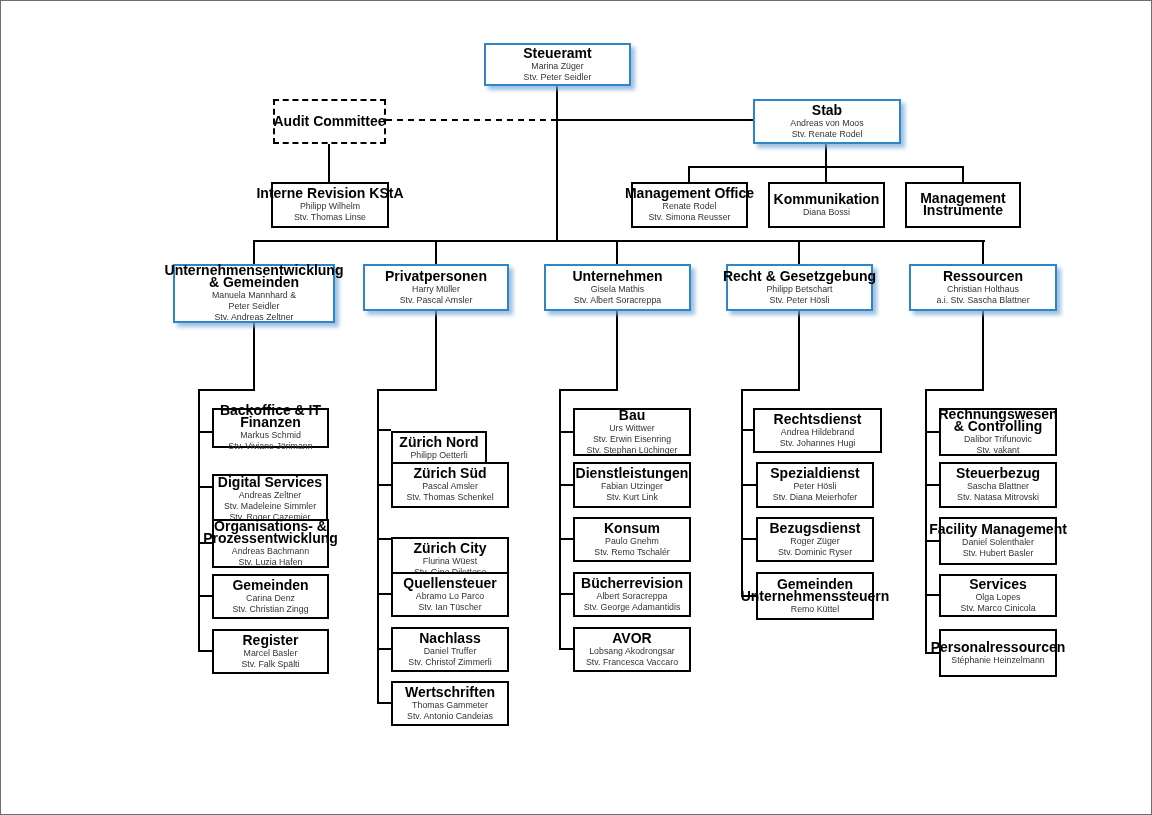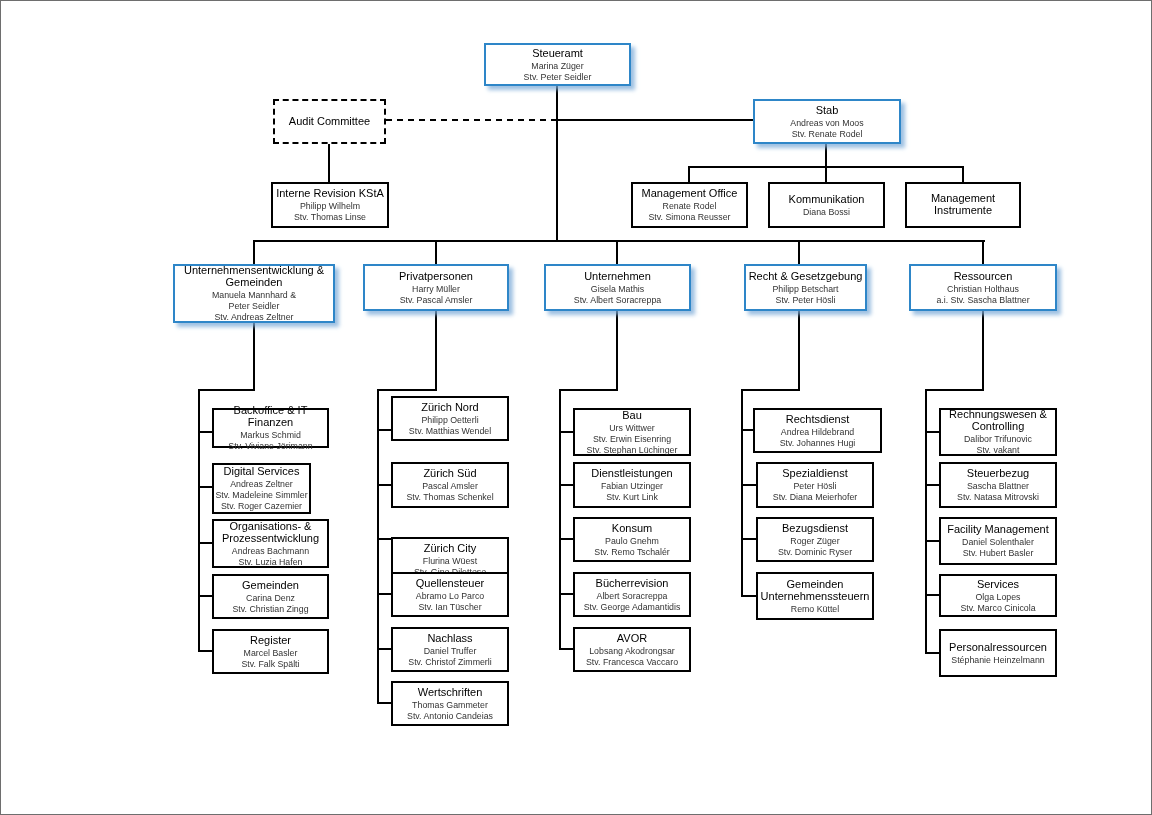--- a/index.html
+++ b/index.html
@@ -6,21 +6,21 @@
   .canvas{
     position:relative;width:1152px;height:815px;background:#ffffff;
     border:1px solid #6e6e6e;box-sizing:border-box;overflow:hidden;
     font-family:"Liberation Sans", sans-serif;
   }
   .node{
     position:absolute;background:#ffffff;border:2px solid #000;box-sizing:border-box;
     display:flex;flex-direction:column;justify-content:center;align-items:center;
     text-align:center;padding:0 2px;z-index:2;
   }
-  .node .t{font-weight:normal;font-size:11px;line-height:12px;color:#000;white-space:nowrap;margin-bottom:2px;}
+  .node .t{font-weight:bold;font-size:14px;line-height:12px;color:#000;white-space:nowrap;margin-bottom:2px;}
   .node .t.wrap{white-space:normal;}
   .node .l{font-size:8.8px;line-height:11px;color:#333;white-space:nowrap;}
   .node.blue{border:2px solid #2E86C8;box-shadow:4px 4px 4px rgba(125,172,216,0.75);}
   .node.dashedbox{border:2px dashed #000;}
   .hline,.vline{position:absolute;background:#000;z-index:1;}
   .hline{height:2px;}
   .vline{width:2px;}
   .hline.dash{background:repeating-linear-gradient(90deg,#000 0 6px,transparent 6px 11px);}
 </style>
 </head>
@@ -138,38 +138,38 @@
     <div class="l">Peter Seidler</div>
     <div class="l">Stv. Andreas Zeltner</div>
   </div>
 
   <div class="node blue" style="left:543px;top:263px;width:147px;height:47px">
     <div class="t">Unternehmen</div>
     <div class="l">Gisela Mathis</div>
     <div class="l">Stv. Albert Soracreppa</div>
   </div>
 
-  <div class="node blue" style="left:743px;top:263px;width:123px;height:47px">
+  <div class="node blue" style="left:725px;top:263px;width:147px;height:47px">
     <div class="t">Recht &amp; Gesetzgebung</div>
     <div class="l">Philipp Betschart</div>
     <div class="l">Stv. Peter Hösli</div>
   </div>
 
   <div class="node blue" style="left:908px;top:263px;width:148px;height:47px">
     <div class="t">Ressourcen</div>
     <div class="l">Christian Holthaus</div>
     <div class="l">a.i. Stv. Sascha Blattner</div>
   </div>
 
   <div class="node" style="left:211px;top:407px;width:117px;height:40px">
     <div class="t wrap">Backoffice &amp; IT Finanzen</div>
     <div class="l">Markus Schmid</div>
     <div class="l">Stv. Viviane Jörimann</div>
   </div>
-  <div class="node" style="left:211px;top:462px;width:99px;height:51px">
+  <div class="node" style="left:211px;top:473px;width:116px;height:51px">
     <div class="t">Digital Services</div>
     <div class="l">Andreas Zeltner</div>
     <div class="l">Stv. Madeleine Simmler</div>
     <div class="l">Stv. Roger Cazemier</div>
   </div>
   <div class="node" style="left:211px;top:518px;width:117px;height:49px">
     <div class="t wrap">Organisations- &amp; Prozessentwicklung</div>
     <div class="l">Andreas Bachmann</div>
     <div class="l">Stv. Luzia Hafen</div>
   </div>
@@ -177,21 +177,21 @@
     <div class="t">Gemeinden</div>
     <div class="l">Carina Denz</div>
     <div class="l">Stv. Christian Zingg</div>
   </div>
   <div class="node" style="left:211px;top:628px;width:117px;height:45px">
     <div class="t">Register</div>
     <div class="l">Marcel Basler</div>
     <div class="l">Stv. Falk Spälti</div>
   </div>
 
-  <div class="node" style="left:390px;top:395px;width:118px;height:45px">
+  <div class="node" style="left:390px;top:430px;width:96px;height:45px">
     <div class="t">Zürich Nord</div>
     <div class="l">Philipp Oetterli</div>
     <div class="l">Stv. Matthias Wendel</div>
   </div>
   <div class="node" style="left:390px;top:461px;width:118px;height:46px">
     <div class="t">Zürich Süd</div>
     <div class="l">Pascal Amsler</div>
     <div class="l">Stv. Thomas Schenkel</div>
   </div>
   <div class="node" style="left:390px;top:536px;width:118px;height:45px">

